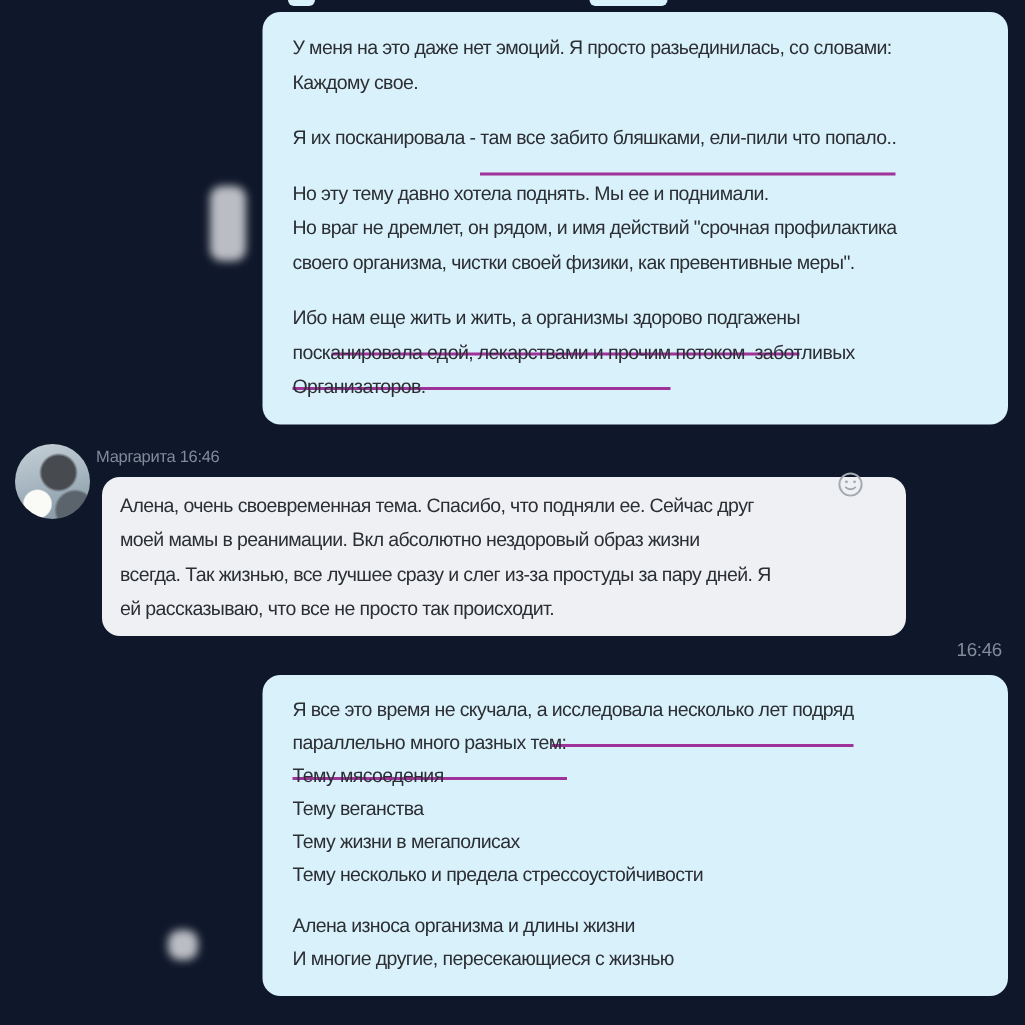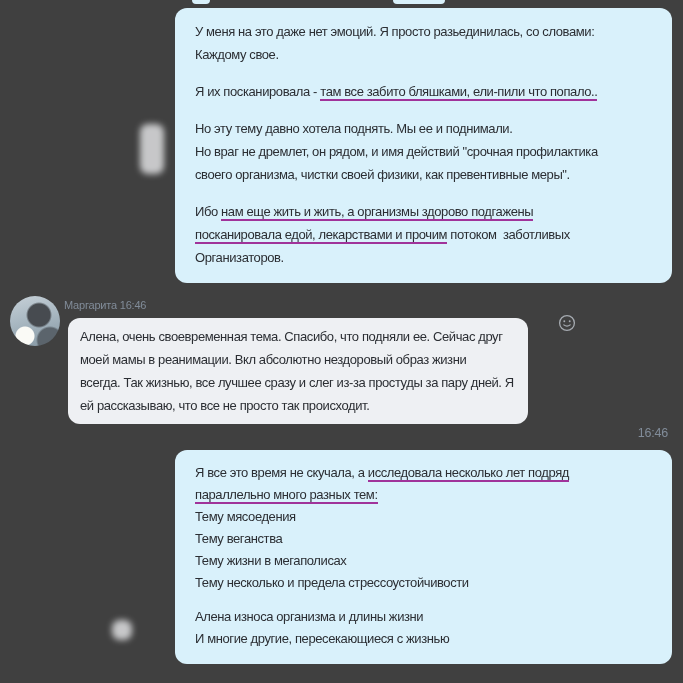--- a/index.html
+++ b/index.html
@@ -1,39 +1,39 @@
 <!DOCTYPE html>
 <html><head>
 <meta charset="utf-8">
 <style>
   html,body{margin:0;padding:0;background:#fff;}
   .chat{
-    position:relative;width:683px;height:683px;background:#404040;overflow:hidden;
+    position:relative;width:683px;height:683px;background:#0f172a;overflow:hidden;
     font-family:"Liberation Sans",sans-serif;color:#2b2e33;
   }
   
   .sliver{position:absolute;top:0;height:4px;background:#d9f1fb;}
   .sliver.s1{left:192px;width:18px;border-radius:0 0 6px 6px;}
   .sliver.s2{left:393px;width:52px;border-radius:0 0 9px 9px;}
 
   .bubble{
     position:absolute;box-sizing:border-box;border-radius:12px;
     font-size:13px;letter-spacing:-0.4px;overflow:hidden;
   }
   .line{white-space:pre;}
   .out .line{height:23px;line-height:23px;}
   .out .blank{height:14px;}
   .bubble.out-1{left:175px;top:8px;width:497px;background:#d9f1fb;padding:12px 20px 14px;}
   .bubble.out-2{left:175px;top:450px;width:497px;background:#d9f1fb;padding:12px 20px 14px;}
   .out-2 .line{height:22px;line-height:22px;}
   .out-2 .blank{height:12px;}
-  .bubble.in-1{left:68px;top:318px;width:460px;background:#eef0f3;padding:7px 12px;}
+  .bubble.in-1{left:68px;top:318px;width:536px;background:#eef0f3;padding:7px 12px;}
   .in-1 .line{height:23px;line-height:23px;}
 
-  .u{border-bottom:2px solid #a0339a;padding-bottom:0;}
+  .u{border-bottom:2px solid #a0339a;padding-bottom:16px;}
 
   .avatar{
     position:absolute;left:10px;top:296px;width:50px;height:50px;border-radius:50%;
     background:
       radial-gradient(circle at 30% 80%, #fafaf6 0 9px, rgba(250,250,246,0) 10px),
       radial-gradient(circle at 58% 38%, #474b50 0 11px, rgba(71,75,80,0) 13px),
       radial-gradient(circle at 80% 88%, #5b646c 0 12px, rgba(91,100,108,0) 14px),
       linear-gradient(165deg,#c6d0d7 0%,#a9b8c2 45%,#8496a2 100%);
   }
   .meta{

